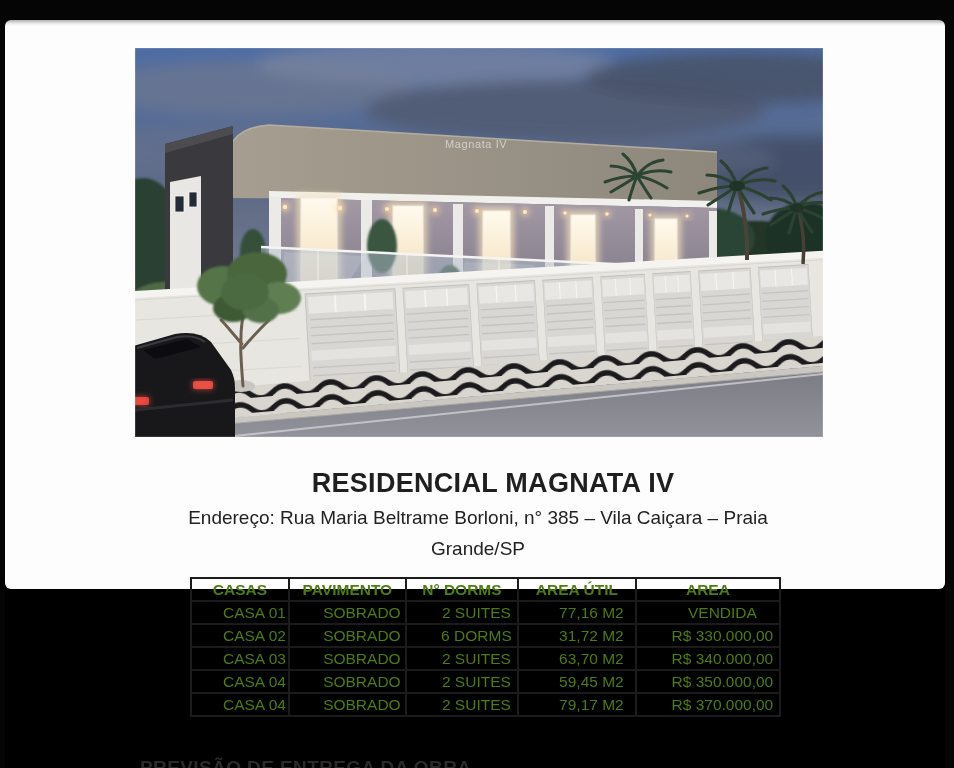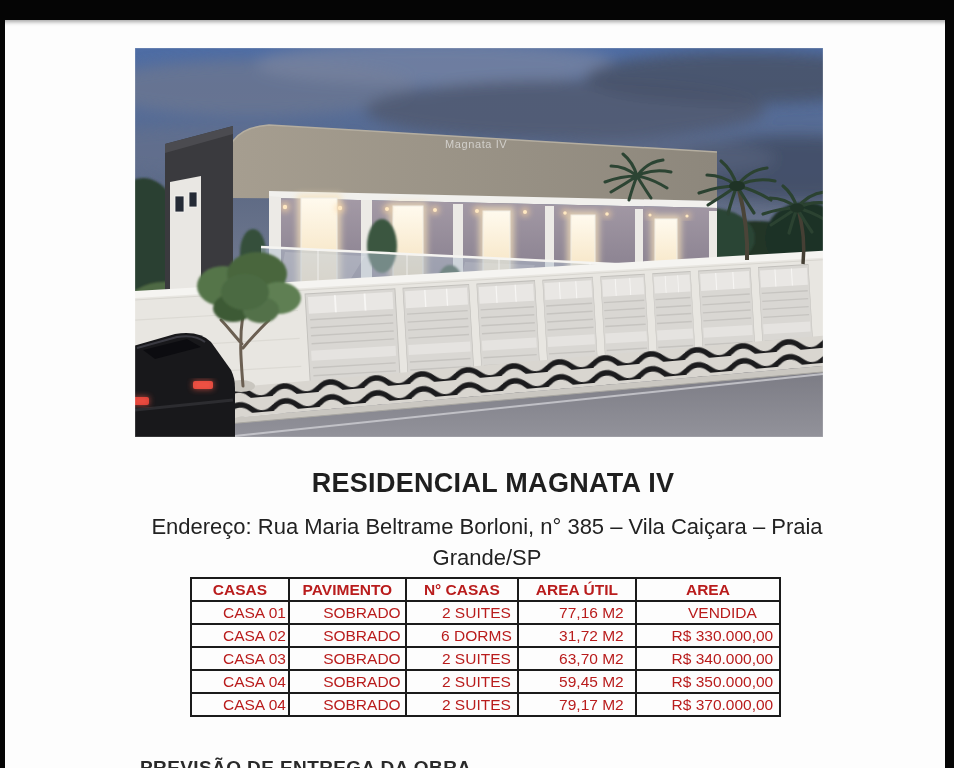--- a/index.html
+++ b/index.html
@@ -2,30 +2,30 @@
 <html><head>
 <meta charset="utf-8">
 <style>
   html,body{margin:0;padding:0;background:#000;}
   .screen{position:relative;width:954px;height:768px;overflow:hidden;background:#000;
           font-family:"Liberation Sans",sans-serif;}
   .letterbox{position:absolute;background:#050505;z-index:5;}
   .lb-top{left:0;top:0;width:954px;height:20px;box-shadow:0 2px 4px rgba(0,0,0,.35);}
   .lb-left{left:0;top:0;width:5px;height:768px;}
   .lb-right{right:0;top:0;width:9px;height:768px;}
-  .page{position:absolute;left:5px;top:20px;width:940px;height:748px;background:#fdfdfd;}
+  .page{position:absolute;left:5px;top:20px;width:940px;height:569px;background:#fdfdfd;border-radius:6px;}
   .photo{position:absolute;left:130px;top:28px;width:688px;height:389px;overflow:hidden;}
   .photo svg{display:block;width:688px;height:389px;}
   .title{position:absolute;left:0;top:430px;width:940px;margin:18px;text-align:center;
          font-size:27px;font-weight:600;letter-spacing:.3px;color:#1f1f1f;}
-  .address{position:absolute;left:70px;top:479px;width:800px;margin:12px;text-align:center;
-           font-size:22px;line-height:31px;font-weight:400;color:#222;}
+  .address{position:absolute;left:70px;top:479px;width:800px;margin:3px;text-align:center;
+           font-size:19px;line-height:31px;font-weight:400;color:#222;}
   .units{position:absolute;left:185px;top:557px;border-collapse:collapse;table-layout:fixed;}
   .units th,.units td{border:2px solid #1b1b1b;height:21px;padding:0 2px;text-align:center;
-           font-size:15.5px;color:#b91c1c;white-space:nowrap;overflow:hidden;}
+           font-size:15.5px;color:#4d7c0f;white-space:nowrap;overflow:hidden;}
   .units th{font-weight:700;}
   .units td{font-weight:400;padding-left:31px;}
   .clipped-text{position:absolute;left:135px;top:737px;width:460px;height:11px;overflow:hidden;
            font-size:19px;font-weight:700;color:#2a2a2a;letter-spacing:.4px;}
   svg text.sign{font-family:"Liberation Sans",sans-serif;font-size:11px;letter-spacing:.6px;
            fill:#d6d4d0;opacity:.92;}
 </style>
 </head>
 <body>
 
@@ -291,21 +291,21 @@
         <col style="width:94px">
           <col style="width:117px">
           <col style="width:112px">
         <col style="width:118px">
           <col style="width:144px">
       </colgroup>
       <thead>
         <tr>
           <th>CASAS</th>
           <th>PAVIMENTO</th>
-          <th>N° CASAS</th>
+          <th>N° DORMS</th>
           <th>AREA ÚTIL</th>
           <th>AREA</th>
         </tr>
       </thead>
       <tbody>
         <tr>
           <td>CASA 01</td>
           <td>SOBRADO</td>
           <td>2 SUITES</td>
           <td>77,16 M2</td>

